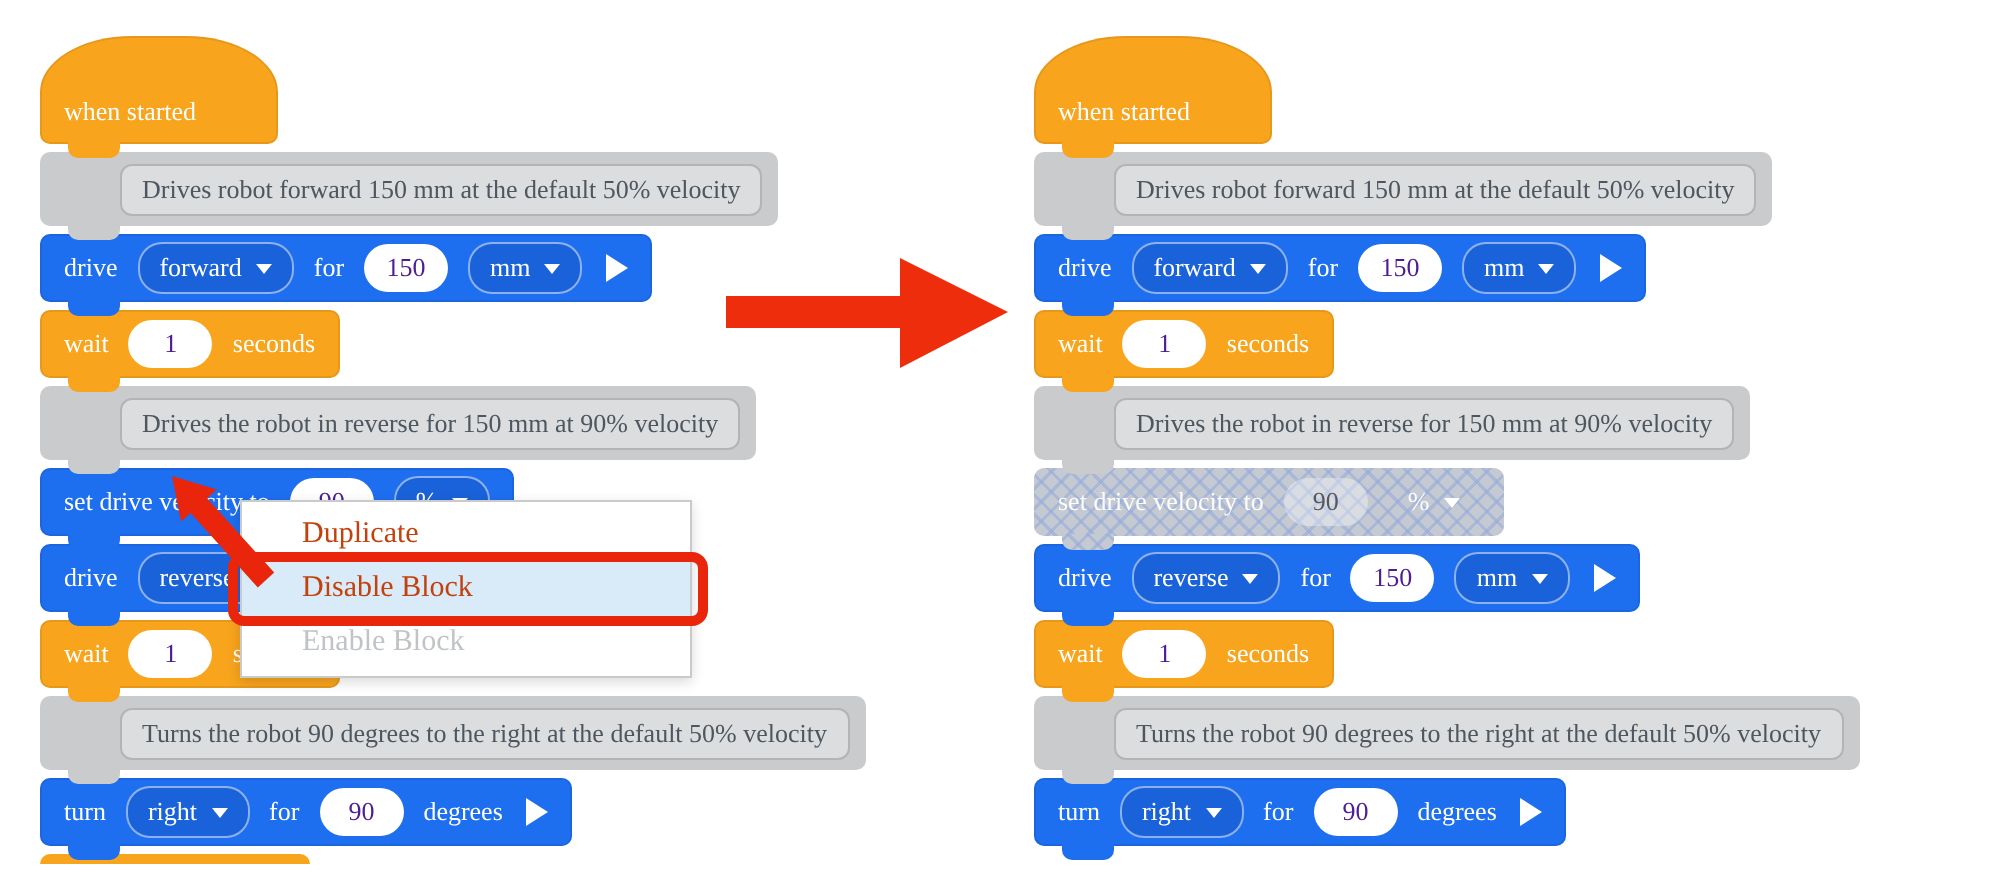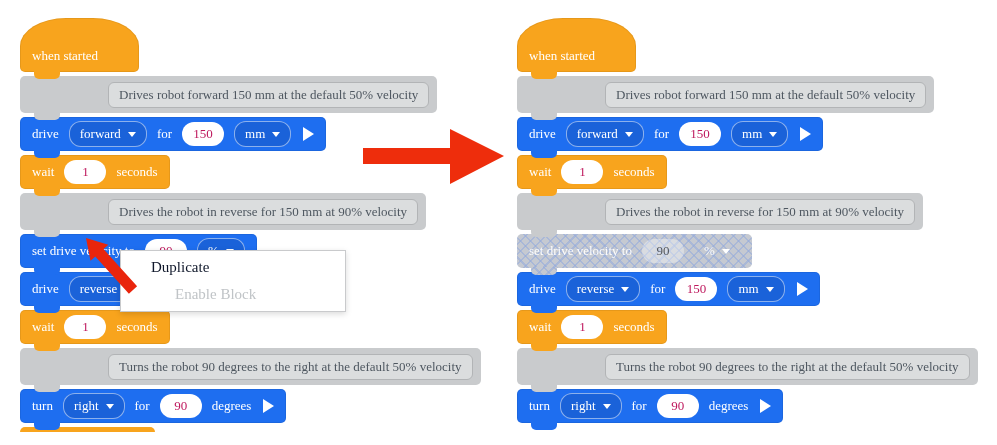--- a/index.html
+++ b/index.html
@@ -20,50 +20,50 @@
   .hat{height:46px;border-radius:46px 46px 5px 5px / 28px 28px 5px 5px;
        align-items:flex-end;padding-bottom:8px;min-width:95px;}
   .lbl{white-space:nowrap;}
 
   .dd{display:flex;align-items:center;gap:7px;height:24px;padding:0 10px;
       background:rgba(10,30,80,0.14);border:1px solid rgba(255,255,255,0.5);
       border-radius:12px;cursor:pointer;}
   .caret{width:0;height:0;border-left:4.5px solid transparent;border-right:4.5px solid transparent;
          border-top:5.5px solid #fff;}
   .oval{display:flex;align-items:center;justify-content:center;height:24px;min-width:22px;
-        padding:0 10px;background:#fff;border-radius:999px;color:#be185d;font-weight:500;}
+        padding:0 10px;background:#fff;border-radius:999px;color:#4c1d95;font-weight:500;}
   .play{width:0;height:0;border-left:11px solid #fff;border-top:7px solid transparent;
         border-bottom:7px solid transparent;margin-left:2px;}
 
   
   .comment{position:relative;height:37px;margin-bottom:4px;display:flex;align-items:center;
            width:max-content;background:#C9CBCD;border-radius:5px;padding:0 8px 0 40px;}
   .comment::after{content:"";position:absolute;left:14px;bottom:-7px;width:26px;height:8px;
            background:#C9CBCD;border-radius:0 0 5px 5px;z-index:2;}
   .comment-inner{background:#DBDDDE;border:1px solid #B2B4B6;border-radius:6px;
-           padding:4px 10px;font-size:13px;color:#4E5760;font-weight:500;white-space:nowrap;margin-left:48px;}
+           padding:4px 10px;font-size:13px;color:#4E5760;font-weight:500;white-space:nowrap;}
 
   
   .disabled-block{background-color:#C5C9D1;box-shadow:none;
      background-image:
        repeating-linear-gradient(45deg, rgba(147,170,220,.55) 0 1.5px, transparent 1.5px 7px),
        repeating-linear-gradient(-45deg, rgba(147,170,220,.55) 0 1.5px, transparent 1.5px 7px);
      color:rgba(255,255,255,.95);}
   .disabled-block .oval{background:rgba(255,255,255,.35);color:#54585F;}
   .disabled-block .dd{background:transparent;border:none;}
 
   .sliver{width:135px;height:6px;background:#F8A41D;border-radius:5px 5px 0 0;}
 
   
   .menu{position:absolute;left:120px;top:250px;width:224px;background:#fff;
         border:1px solid #C9CACC;box-shadow:0 2px 6px rgba(0,0,0,.15);padding:3px 0;z-index:40;}
   .menu-item{position:relative;height:27px;line-height:27px;padding-left:30px;
-        font-size:15px;color:#0f172a;cursor:pointer;white-space:nowrap;}
+        font-size:15px;color:#c2410c;cursor:pointer;white-space:nowrap;}
   .menu-item.highlighted{background:#D9EAF8;}
-  .menu-item.disabled{color:#C0C4C7;margin-left:24px;}
+  .menu-item.disabled{color:#C0C4C7;}
   .red-box{position:absolute;left:-7px;right:-9px;top:-5px;bottom:-5px;
         border:5px solid #E9250C;border-radius:8px;pointer-events:none;}
 
   .annot{position:absolute;left:0;top:0;z-index:60;pointer-events:none;}
 </style>
 </head>
 <body>
 
 <div class="stage">
 
@@ -228,20 +228,24 @@
       </span>
       <span class="lbl">for</span>
       <span class="oval">90</span>
       <span class="lbl">degrees</span>
       <span class="play"></span>
     </div>
   </div>
 
   <div class="menu">
     <div class="menu-item">Duplicate</div>
+    <div class="menu-item highlighted">
+      <span>Disable Block</span>
+      <span class="red-box"></span>
+    </div>
     <div class="menu-item disabled">Enable Block</div>
   </div>
 
   <svg class="annot" width="997" height="445" viewBox="0 0 997 445">
     <polygon points="363,148 450,148 450,129 504,156 450,184 450,164 363,164" fill="#EE2D0C"></polygon>
     <polygon points="86,238 108.3,244.7 103.5,249.1 137.1,286.3 128.9,293.7 95.3,256.5 90.5,260.8" fill="#E9250C"></polygon>
   </svg>
 
 </div>
 

